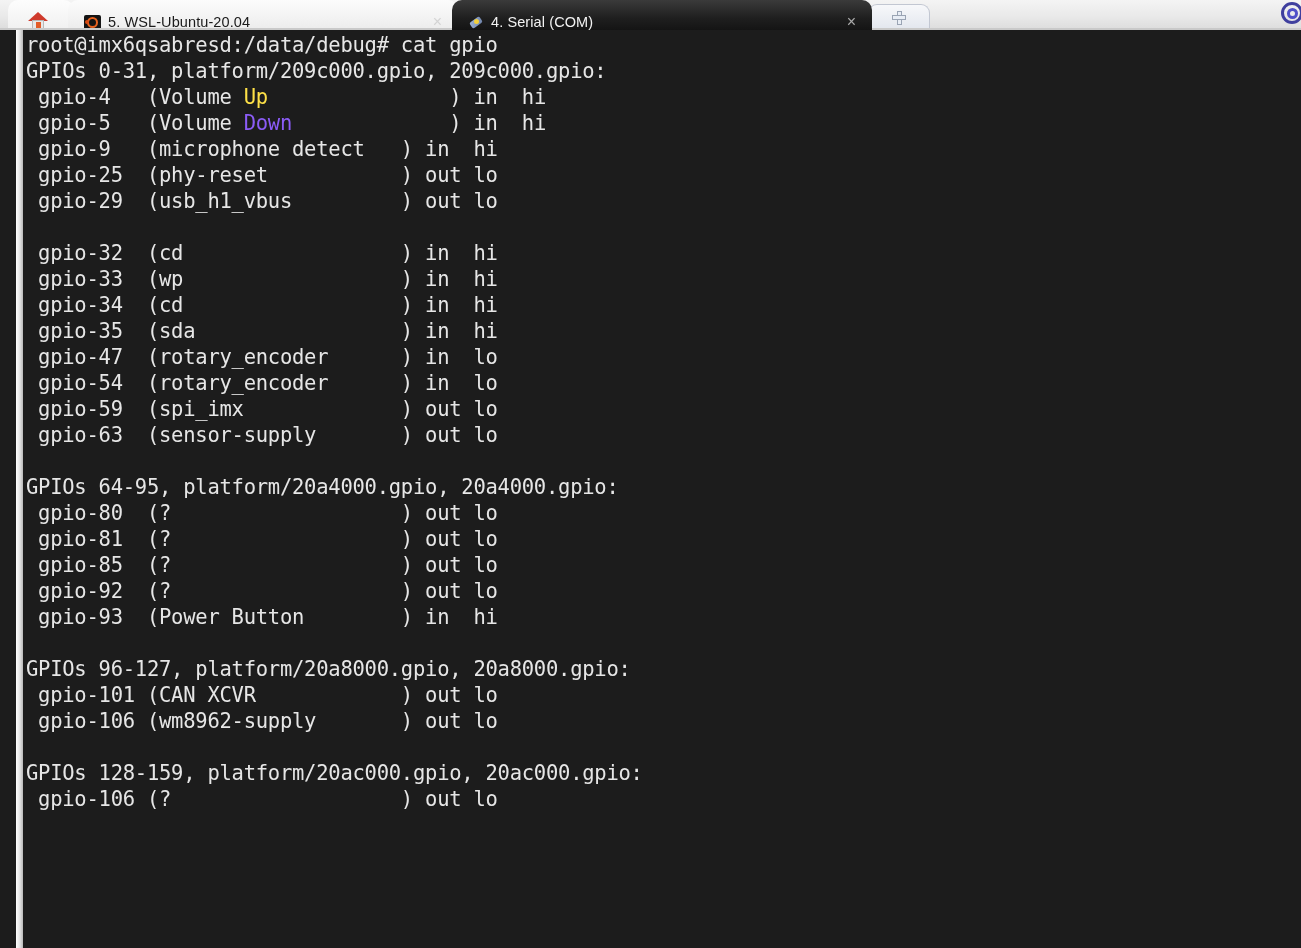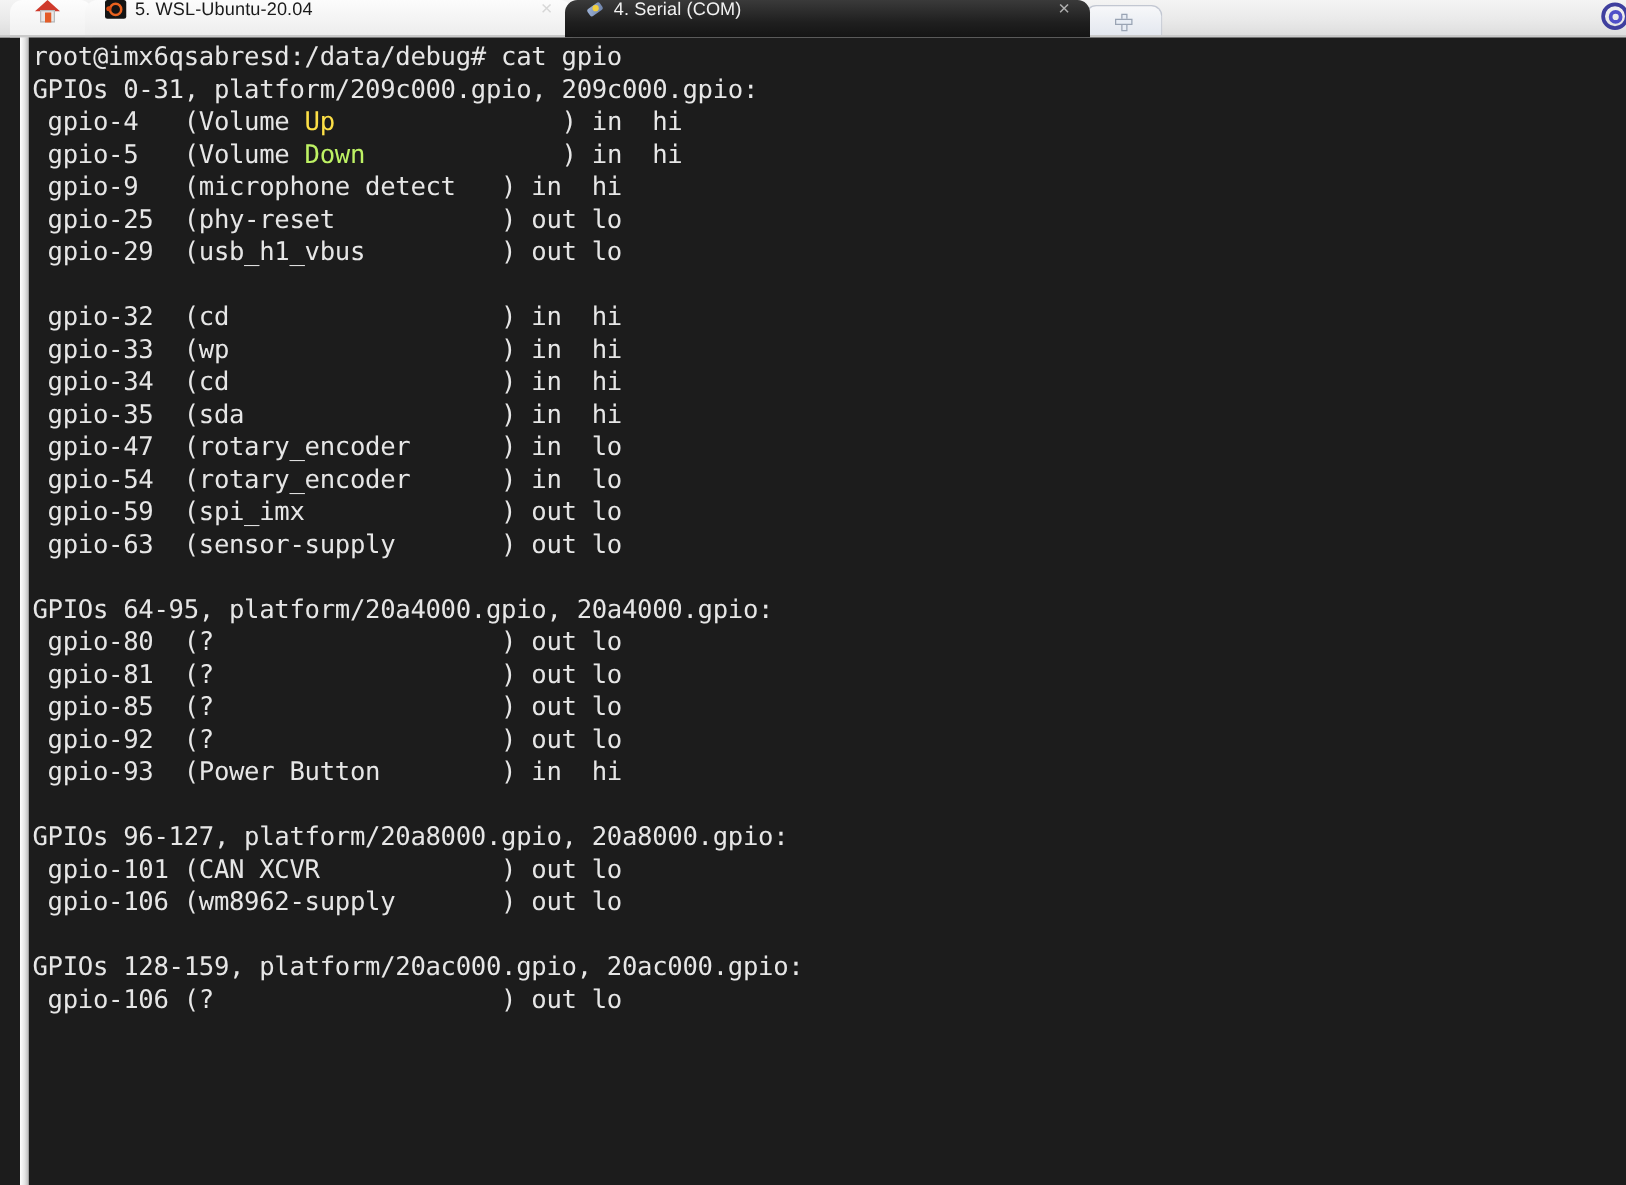--- a/index.html
+++ b/index.html
@@ -28,21 +28,21 @@
     position: absolute;
     left: 0; bottom: 0;
     width: 100%; height: 2px;
     background: #c9c9c9;
   }
 
   .tab {
     position: relative;
     height: 30px;
     display: flex;
-    align-items: flex-start;
+    align-items: flex-end;
     gap: 7px;
     padding: 0 14px 0 16px;
     font-family: "Liberation Sans", sans-serif;
     font-size: 14.5px;
     white-space: nowrap;
     border-top-left-radius: 10px;
     border-top-right-radius: 10px;
     cursor: default;
   }
 
@@ -224,21 +224,21 @@
   .line {
     height: 26px;
     line-height: 26px;
     font-family: "DejaVu Sans Mono", monospace;
     font-size: 20.5px;
     color: #e6e6e6;
     white-space: pre;
     letter-spacing: -0.25px;
   }
   .fg-green { color: #fde047; }
-  .fg-red   { color: #bef264; }
+  .fg-red   { color: #8b5cf6; }
 </style>
 </head>
 <body>
 
 <div id="tabbar">
 
   <div class="tab home">
     <span class="ic home-icon">
       <span class="roof"></span>
         <span class="body"></span>

